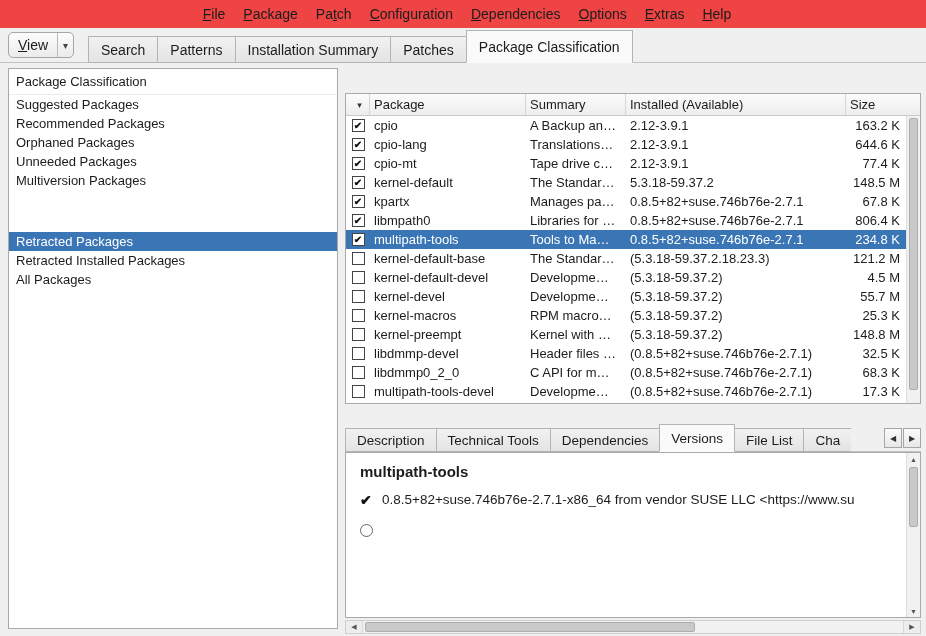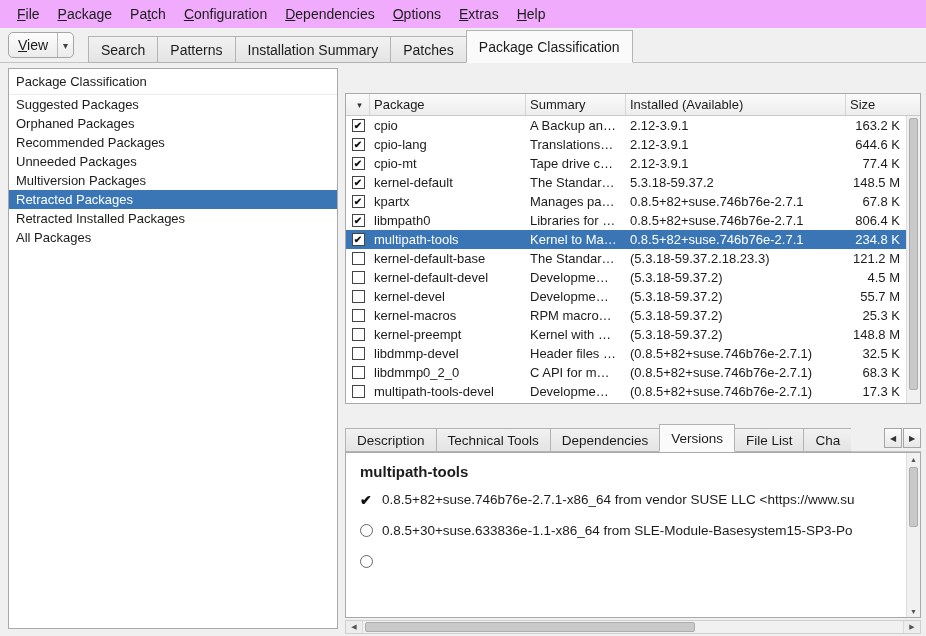--- a/index.html
+++ b/index.html
@@ -6,39 +6,39 @@
   body{
     width:926px;height:636px;position:relative;overflow:hidden;
     background:#f0f0f0;color:#1c1c1c;
     font-family:"Liberation Sans", sans-serif;font-size:13px;
     --selection:#3a76b5;--selection-text:#ffffff;--retracted-red:#e03b30;
   }
   .u{text-decoration:underline;}
   i{font-style:normal;}
 
   
-  .menubar{position:absolute;left:0;top:0;right:0;height:28px;background:#f0abfc;display:flex;align-items:center;padding-left:8px;}
+  .menubar{position:absolute;left:0;top:0;right:0;height:28px;background:#ef4444;display:flex;align-items:center;padding-left:8px;justify-content:center;}
   .menu-item{padding:0 9px;line-height:28px;font-size:14px;cursor:default;}
 
   
   .tabbar{position:absolute;left:0;top:28px;right:0;height:34px;background:#f0f0f0;border-bottom:1px solid #c2c2c2;}
   .view-btn{position:absolute;left:8px;top:4px;height:26px;box-sizing:border-box;border:1px solid #a6a6a6;border-radius:5px;background:linear-gradient(#fdfdfd,#ebebeb);display:flex;align-items:center;font-size:14px;justify-content:center;}
   .vb-label{padding:0 9px;}
   .vb-split{width:1px;align-self:stretch;background:#b9b9b9;}
   .vb-arrow{padding:0 5px;font-size:10px;color:#444;}
   .tabs{position:absolute;left:88px;bottom:-1px;display:flex;align-items:flex-end;}
   .tab{height:27px;box-sizing:border-box;display:inline-flex;align-items:center;padding:0 12px;font-size:14px;
        border:1px solid #b3b3b3;margin-right:-1px;background:linear-gradient(#f1f1f1,#e4e4e4);}
   .tab.active{height:33px;background:#fafafa;border-bottom:1px solid #fafafa;z-index:2;}
 
   
   .sidebar{position:absolute;left:8px;top:68px;width:330px;height:561px;box-sizing:border-box;background:#fff;border:1px solid #a9a9a9;}
   .sidebar-title{height:25px;line-height:25px;padding-left:7px;border-bottom:1px solid #ececec;}
   .side-item{height:19px;line-height:19px;padding-left:7px;white-space:nowrap;overflow:hidden;}
-  .side-item.selected{background:var(--selection);color:var(--selection-text);}
+  .side-item.selected{background:var(--selection);color:var(--selection-text);margin-top:42px;}
 
   
   .pkg-table{position:absolute;left:345px;top:93px;width:576px;height:311px;box-sizing:border-box;background:#fff;border:1px solid #a9a9a9;}
   .thead{display:flex;height:22px;background:linear-gradient(#fbfbfb,#ededed);border-bottom:1px solid #c9c9c9;box-sizing:border-box;}
   .th{box-sizing:border-box;border-right:1px solid #d6d6d6;display:flex;align-items:center;padding-left:4px;white-space:nowrap;overflow:hidden;}
   .th:last-child{border-right:none;}
   .th-st{width:24px;justify-content:center;}
   .th-pk{width:156px;}
   .th-sm{width:100px;}
   .th-in{width:220px;}
@@ -114,22 +114,22 @@
     <div class="tab">Patterns</div>
     <div class="tab">Installation Summary</div>
     <div class="tab">Patches</div>
     <div class="tab active">Package Classification</div>
   </div>
 </div>
 
 <div class="sidebar">
   <div class="sidebar-title">Package Classification</div>
   <div class="side-item">Suggested Packages</div>
+  <div class="side-item">Recommended Packages</div>
   <div class="side-item">Orphaned Packages</div>
-  <div class="side-item">Recommended Packages</div>
   <div class="side-item">Unneeded Packages</div>
   <div class="side-item">Multiversion Packages</div>
   <div class="side-item selected">Retracted Packages</div>
   <div class="side-item">Retracted Installed Packages</div>
   <div class="side-item">All Packages</div>
 </div>
 
 <div class="pkg-table">
   <div class="thead">
     <div class="th th-st">
@@ -208,21 +208,21 @@
       <div class="cell c-in">0.8.5+82+suse.746b76e-2.7.1</div>
       <div class="cell c-sz">806.4 K</div>
     </div>
     <div class="trow selected">
       <div class="cell c-st">
           <span class="cb">
             <i>✔</i>
           </span>
         </div>
       <div class="cell c-pk">multipath-tools</div>
-      <div class="cell c-sm">Kernel to Ma…</div>
+      <div class="cell c-sm">Tools to Ma…</div>
       <div class="cell c-in">0.8.5+82+suse.746b76e-2.7.1</div>
       <div class="cell c-sz">234.8 K</div>
     </div>
     <div class="trow">
       <div class="cell c-st">
           <span class="cb"></span>
         </div>
       <div class="cell c-pk">kernel-default-base</div>
       <div class="cell c-sm">The Standar…</div>
       <div class="cell c-in">(5.3.18-59.37.2.18.23.3)</div>
@@ -319,26 +319,20 @@
   <div class="vrow">
     <span class="vicon">
         <span class="vcheck">✔</span>
       </span>
     <span class="vtext">0.8.5+82+suse.746b76e-2.7.1-x86_64 from vendor SUSE LLC &lt;https://www.su</span>
   </div>
   <div class="vrow">
     <span class="vicon">
         <span class="radio"></span>
       </span>
-    <span class="vtext">0.8.5+30+suse.633836e-1.1-x86_64 from SLE-Module-Basesystem15-SP3-Po</span>
-  </div>
-  <div class="vrow">
-    <span class="vicon">
-        <span class="radio"></span>
-      </span>
   </div>
 
   <div class="detail-vscroll">
     <div class="sarrow" style="top:0;">▲</div>
     <div class="vthumb" style="top:14px;height:60px;"></div>
     <div class="sarrow" style="bottom:0;">▼</div>
   </div>
 </div>
 
 <div class="hscroll">

